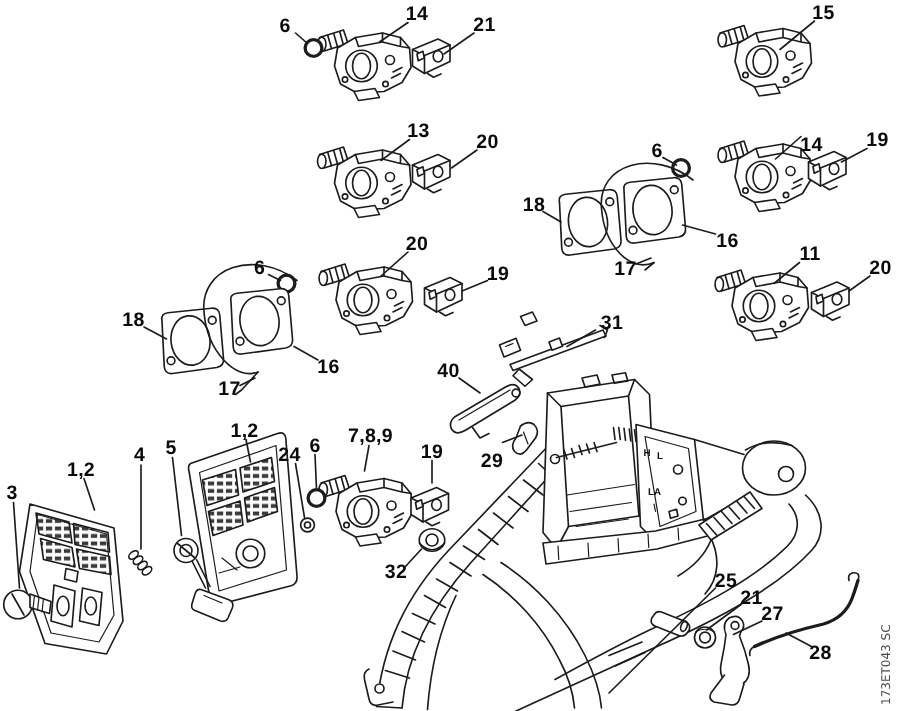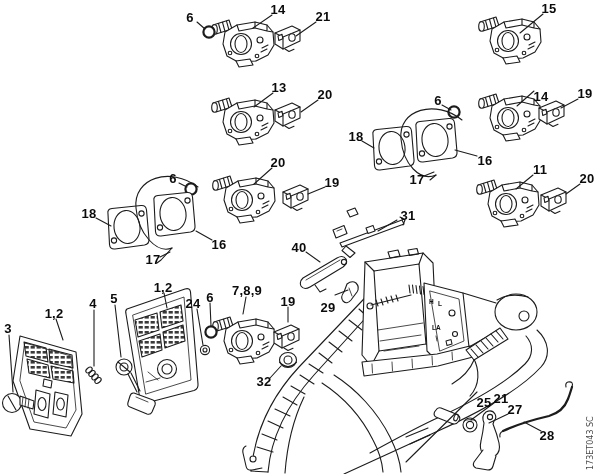--- a/index.html
+++ b/index.html
@@ -372,20 +372,20 @@
 <div class="plabel" style="left:8px;top:328px">3</div>
 <div class="plabel" style="left:54px;top:313px">1,2</div>
 <div class="plabel" style="left:93px;top:303px">4</div>
 <div class="plabel" style="left:114px;top:298px">5</div>
 <div class="plabel" style="left:163px;top:287px">1,2</div>
 <div class="plabel" style="left:193px;top:303px">24</div>
 <div class="plabel" style="left:210px;top:297px">6</div>
 <div class="plabel" style="left:247px;top:290px">7,8,9</div>
 <div class="plabel" style="left:288px;top:301px">19</div>
 <div class="plabel" style="left:264px;top:381px">32</div>
-<div class="plabel" style="left:484px;top:402px">25</div>
+<div class="plabel" style="left:484px;top:387px">25</div>
 <div class="plabel" style="left:501px;top:398px">21</div>
 <div class="plabel" style="left:515px;top:409px">27</div>
 <div class="plabel" style="left:547px;top:435px">28</div>
 
 <div class="wm">173ET043 SC</div>
 
 </div>
 
 </body></html>

